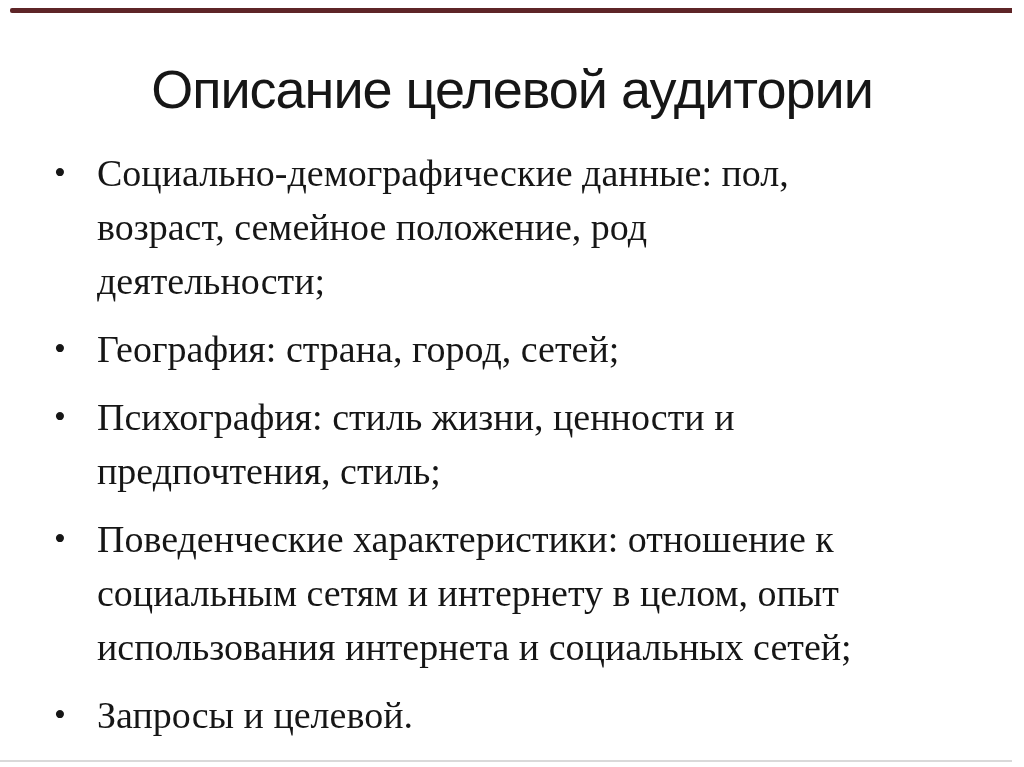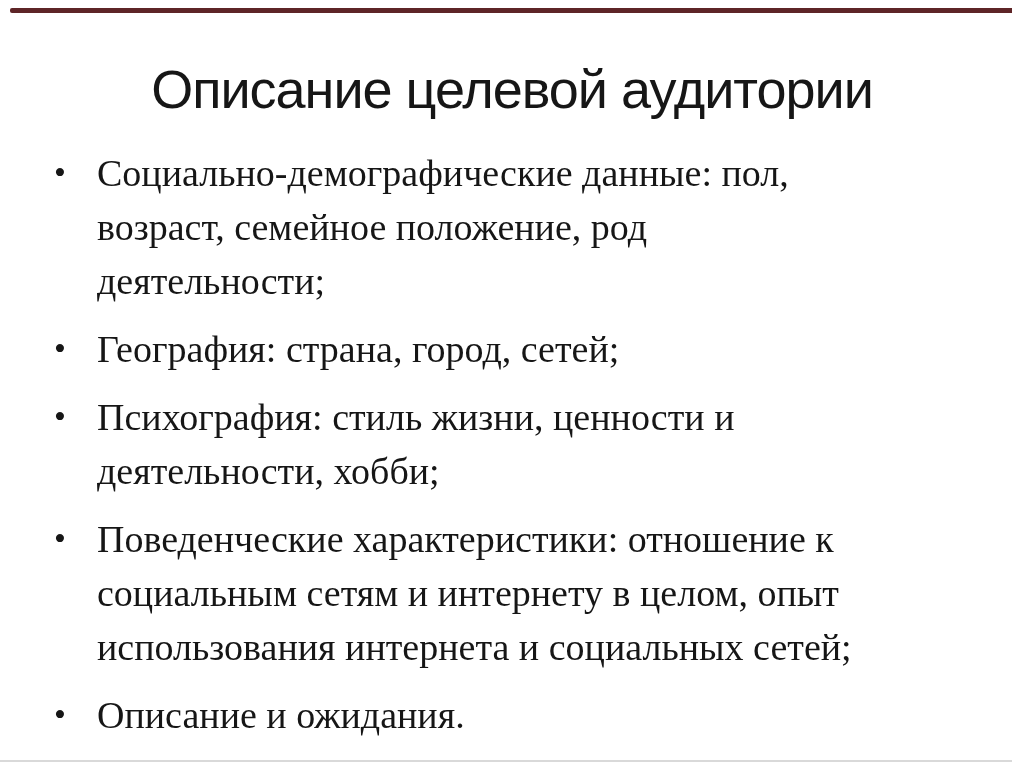--- a/index.html
+++ b/index.html
@@ -91,27 +91,27 @@
 возраст, семейное положение, род
 деятельности;</span>
       </li>
       <li>
         <span class="bullet-marker">•</span>
         <span class="bullet-text">География: страна, город, сетей;</span>
       </li>
       <li>
         <span class="bullet-marker">•</span>
         <span class="bullet-text">Психография: стиль жизни, ценности и
-деятельности, хобби;</span>
+предпочтения, стиль;</span>
       </li>
       <li>
         <span class="bullet-marker">•</span>
         <span class="bullet-text">Поведенческие характеристики: отношение к
 социальным сетям и интернету в целом, опыт
 использования интернета и социальных сетей;</span>
       </li>
       <li>
         <span class="bullet-marker">•</span>
-        <span class="bullet-text">Описание и ожидания.</span>
+        <span class="bullet-text">Запросы и целевой.</span>
       </li>
     </ul>
   <div class="bottom-rule"></div>
 </div>
 
 </body></html>

